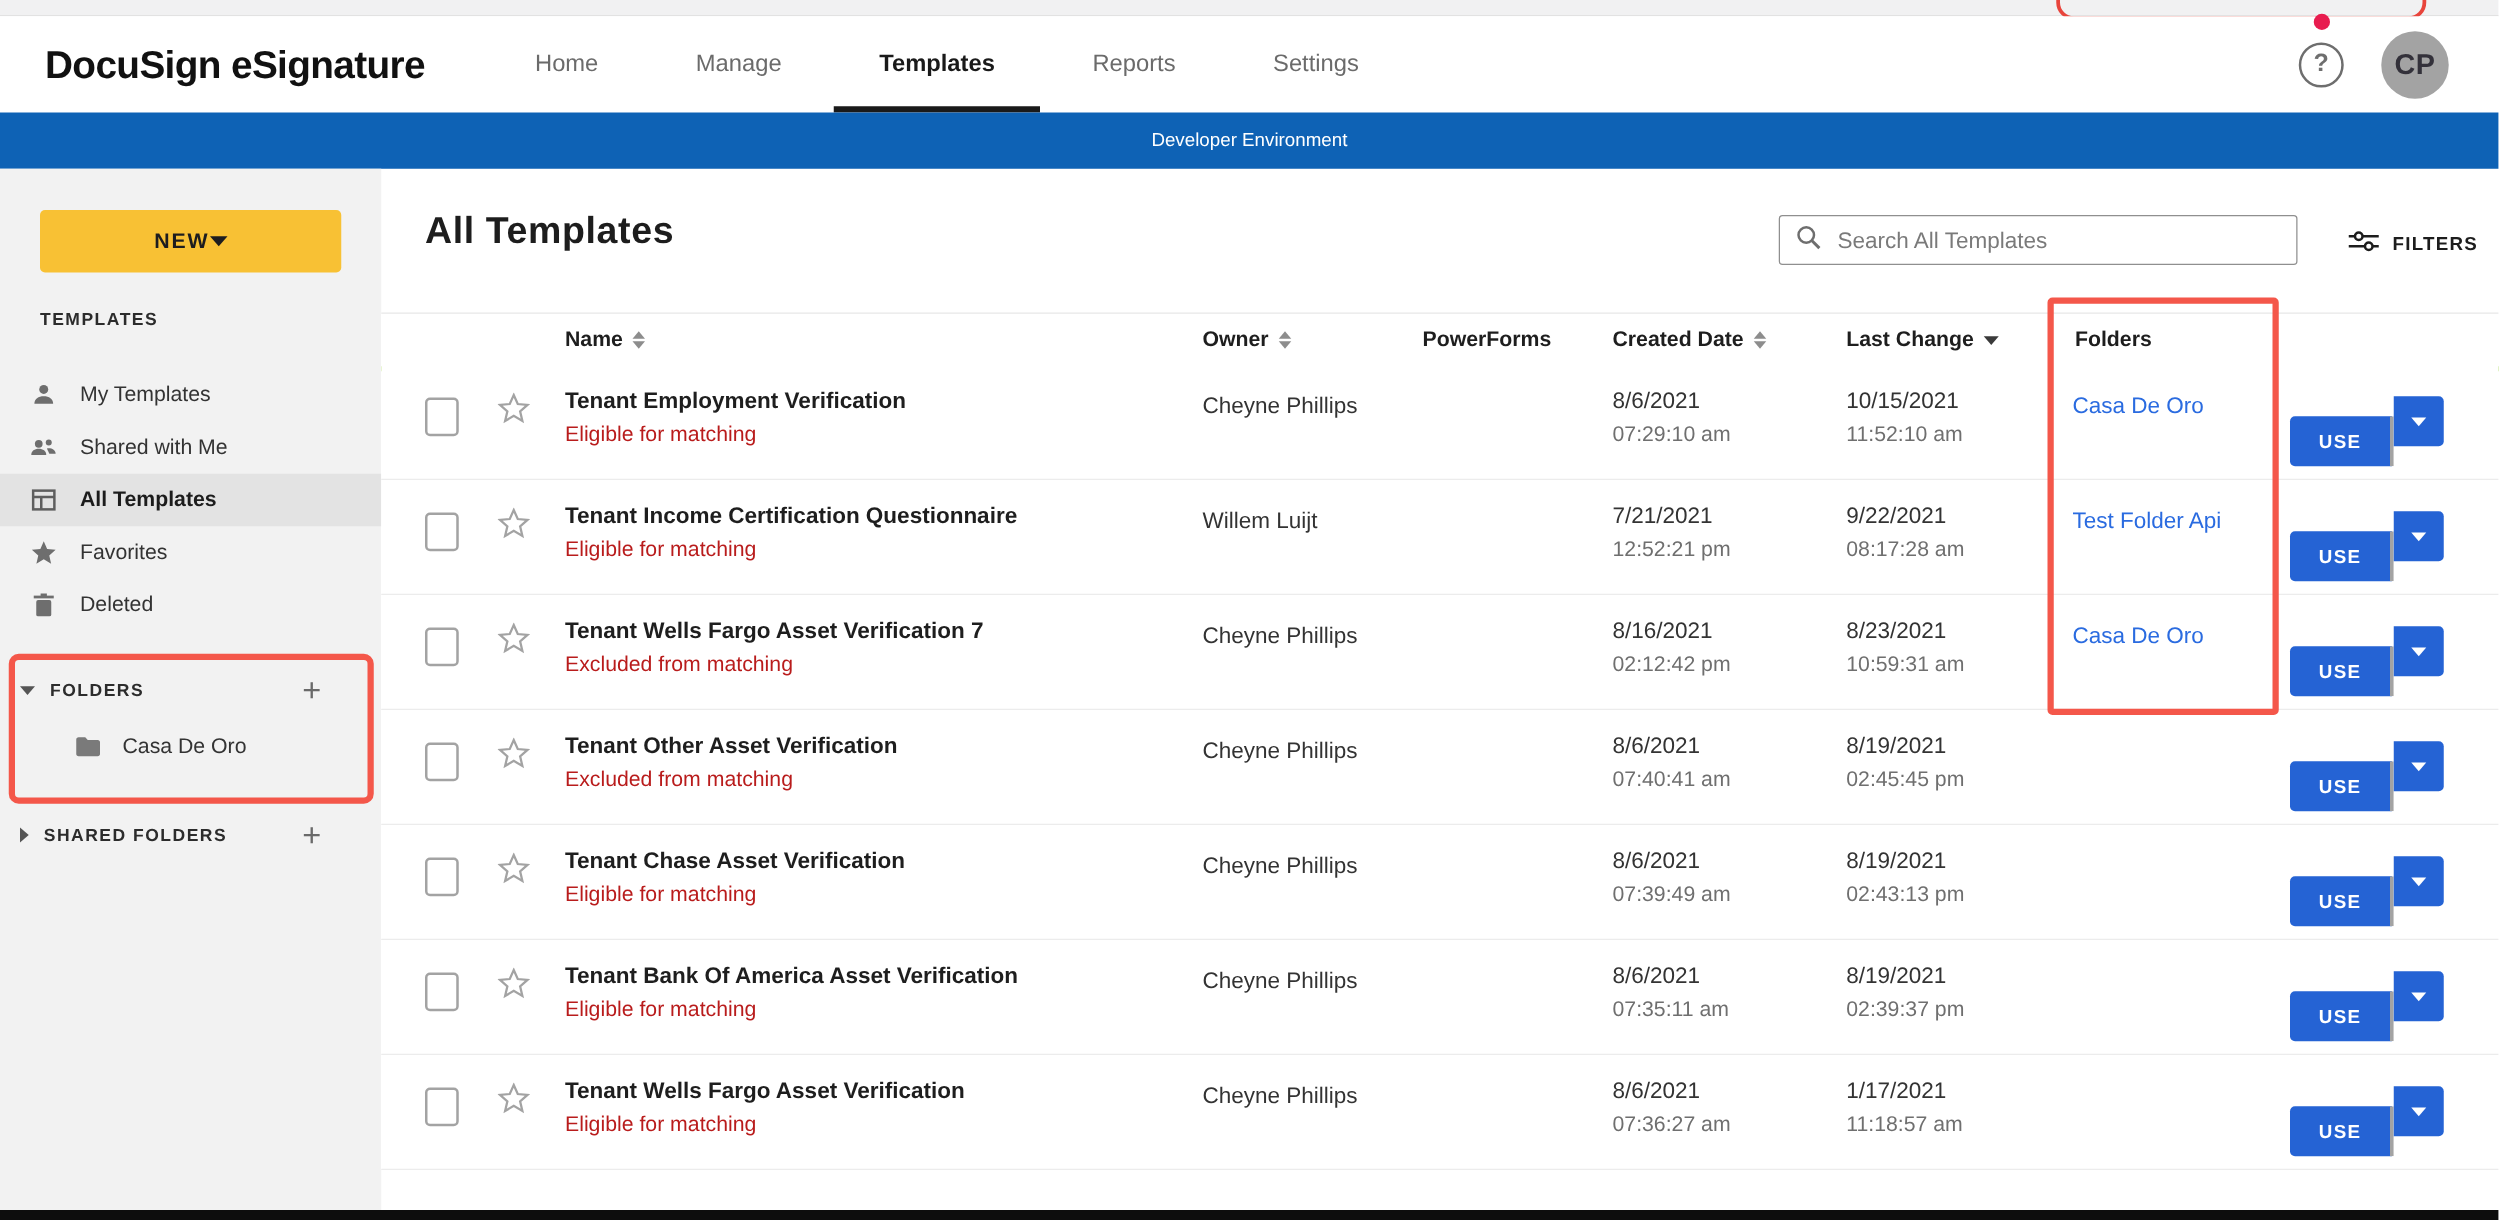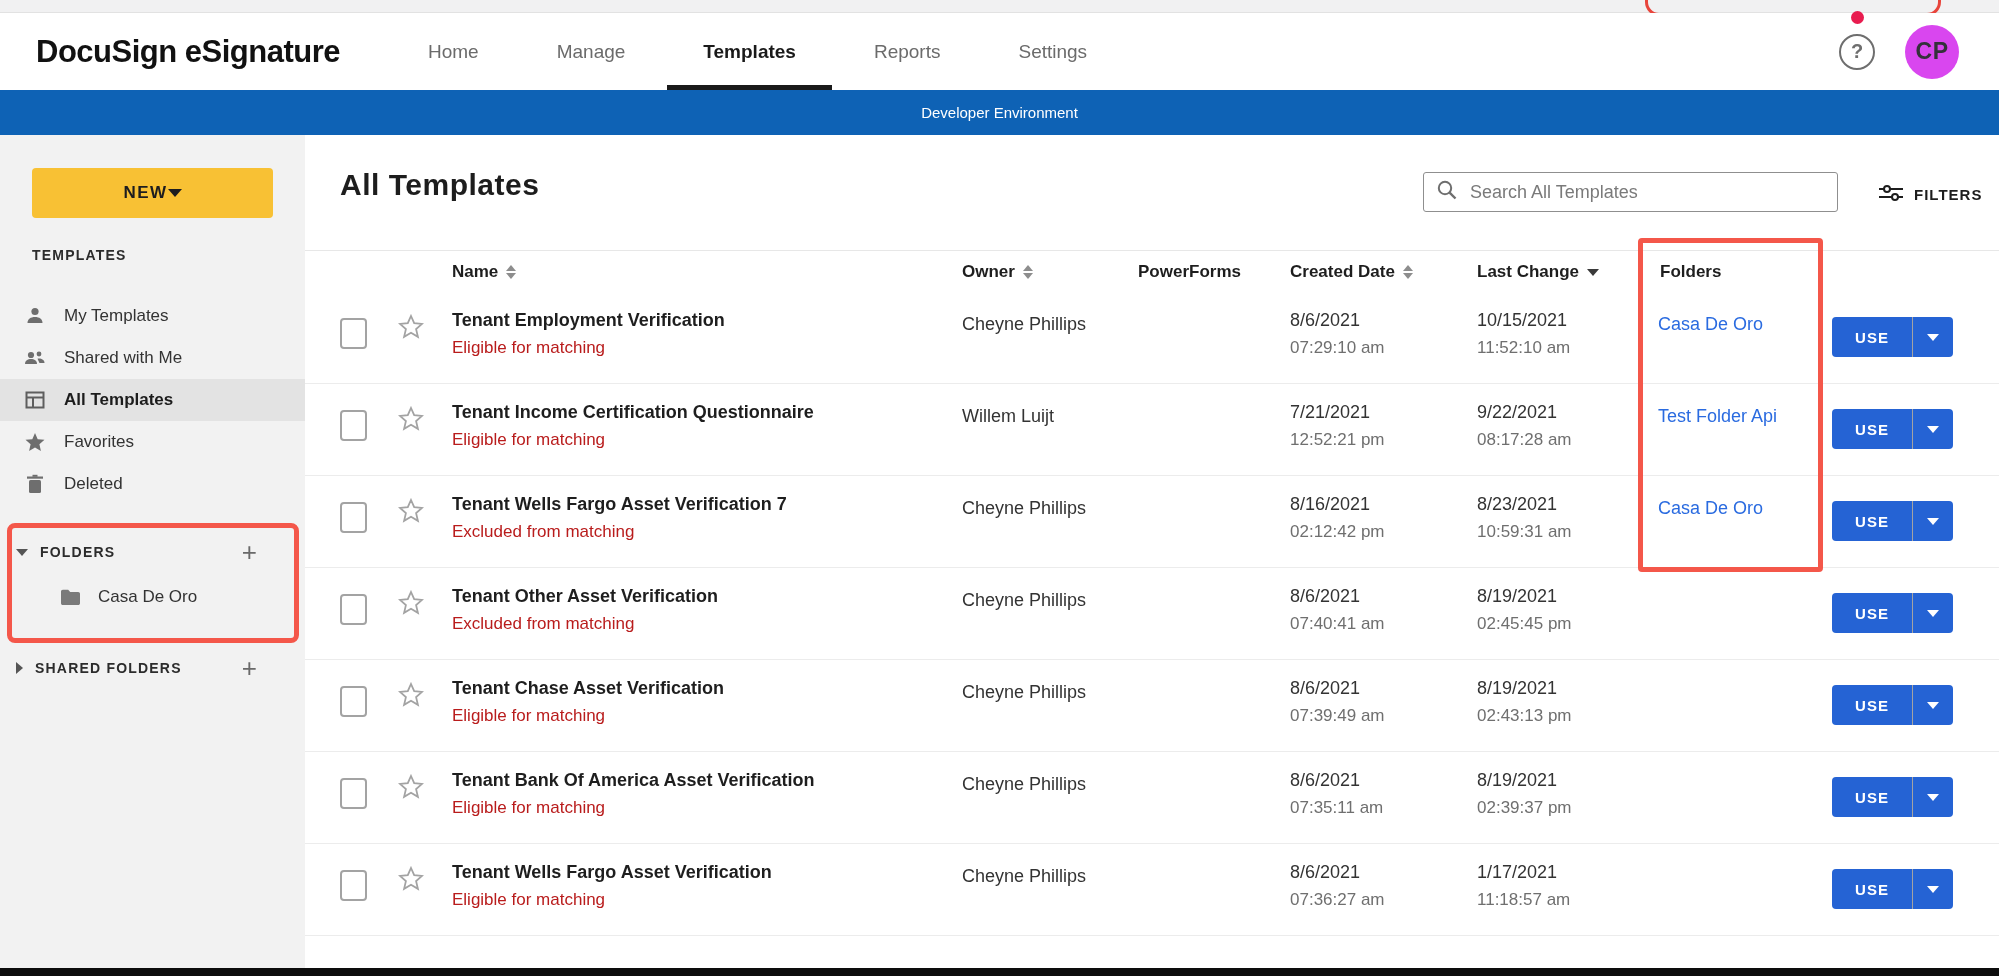--- a/index.html
+++ b/index.html
@@ -13,21 +13,21 @@
   
   .app-header{position:absolute;left:0;top:13px;width:1999px;height:77px;background:#fff;display:flex;align-items:center;}
   .brand{margin-left:36px;font-size:31px;font-weight:bold;color:#111;letter-spacing:-0.5px;white-space:nowrap;}
   .main-nav{display:flex;margin-left:88px;gap:78px;align-items:center;height:100%;}
   .nav-item{position:relative;font-size:19px;color:#6b6b6b;cursor:pointer;height:100%;display:flex;align-items:center;}
   .nav-item.active{color:#1a1a1a;font-weight:bold;}
   .nav-item.active::after{content:"";position:absolute;left:-36px;right:-36px;bottom:0;height:5px;background:#1a1a1a;}
   .header-right{margin-left:auto;margin-right:40px;display:flex;align-items:center;gap:30px;position:relative;}
   .help-icon{width:32px;height:32px;border:2px solid #6e6e6e;border-radius:50%;color:#6e6e6e;font-size:20px;font-weight:bold;display:flex;align-items:center;justify-content:center;}
   .notif-dot{position:absolute;left:12px;top:-14px;width:13px;height:13px;border-radius:50%;background:#e81c4f;}
-  .avatar{width:54px;height:54px;border-radius:50%;background:#d946ef;color:#33313a;font-size:23px;font-weight:bold;display:flex;align-items:center;justify-content:center;letter-spacing:0.5px;}
+  .avatar{width:54px;height:54px;border-radius:50%;background:#a3a3a3;color:#33313a;font-size:23px;font-weight:bold;display:flex;align-items:center;justify-content:center;letter-spacing:0.5px;}
 
   
   .env-banner{position:absolute;left:0;top:90px;width:1999px;height:45px;background:#0e62b5;color:#fff;font-size:15px;display:flex;align-items:center;justify-content:center;}
 
   
   .sidebar{position:absolute;left:0;top:135px;width:305px;height:833px;background:#f2f2f2;}
   .new-btn{position:absolute;left:32px;top:33px;width:241px;height:50px;background:#f8c134;border-radius:4px;display:flex;align-items:center;justify-content:center;font-size:17px;font-weight:bold;color:#1d1d1f;letter-spacing:1.5px;cursor:pointer;}
   .caret-down-dark{width:0;height:0;border-left:7px solid transparent;border-right:7px solid transparent;border-top:8px solid #1d1d1f;}
   .side-heading{position:absolute;left:32px;font-size:14px;font-weight:bold;letter-spacing:1.2px;color:#2c2c2c;}
   .side-item{position:absolute;left:0;width:305px;height:42px;display:flex;align-items:center;padding-left:24px;box-sizing:border-box;gap:18px;font-size:17px;color:#333;cursor:pointer;}
@@ -72,21 +72,21 @@
   .t-name{font-size:18px;font-weight:bold;color:#1e1e1e;}
   .t-status{font-size:17px;color:#b91c1c;margin-top:7px;}
   .c-owner{left:657px;top:22px;font-size:18px;color:#333;}
   .c-created{left:985px;top:18px;}
   .c-changed{left:1172px;top:18px;}
   .t-date{font-size:18px;color:#333;}
   .t-time{font-size:17px;color:#6f6f6f;margin-top:7px;}
   .c-folder{left:1353px;top:22px;font-size:18px;}
   .folder-link{color:#2a6be0;cursor:pointer;text-decoration:none;}
   .c-use{left:1527px;top:25px;display:flex;cursor:pointer;}
-  .use-main{width:80px;height:40px;background:#2563d4;color:#fff;font-size:15px;font-weight:bold;letter-spacing:1px;display:flex;align-items:center;justify-content:center;border-radius:4px 0 0 4px;border-right:1px solid #a3a3a3;}
+  .use-main{width:80px;height:40px;background:#2563d4;color:#fff;font-size:15px;font-weight:bold;letter-spacing:1px;display:flex;align-items:center;justify-content:center;border-radius:4px 0 0 4px;border-right:3px solid #a3a3a3;margin-top:16px;}
   .use-caret{width:40px;height:40px;background:#2563d4;border-radius:0 4px 4px 0;display:flex;align-items:center;justify-content:center;}
   .use-caret i{width:0;height:0;border-left:6px solid transparent;border-right:6px solid transparent;border-top:7px solid #fff;}
 
   .bottom-bar{position:absolute;left:0;top:968px;width:1999px;height:8px;background:#0d0d0d;}
 </style>
 </head>
 <body>
 
 <div id="screen">
 

